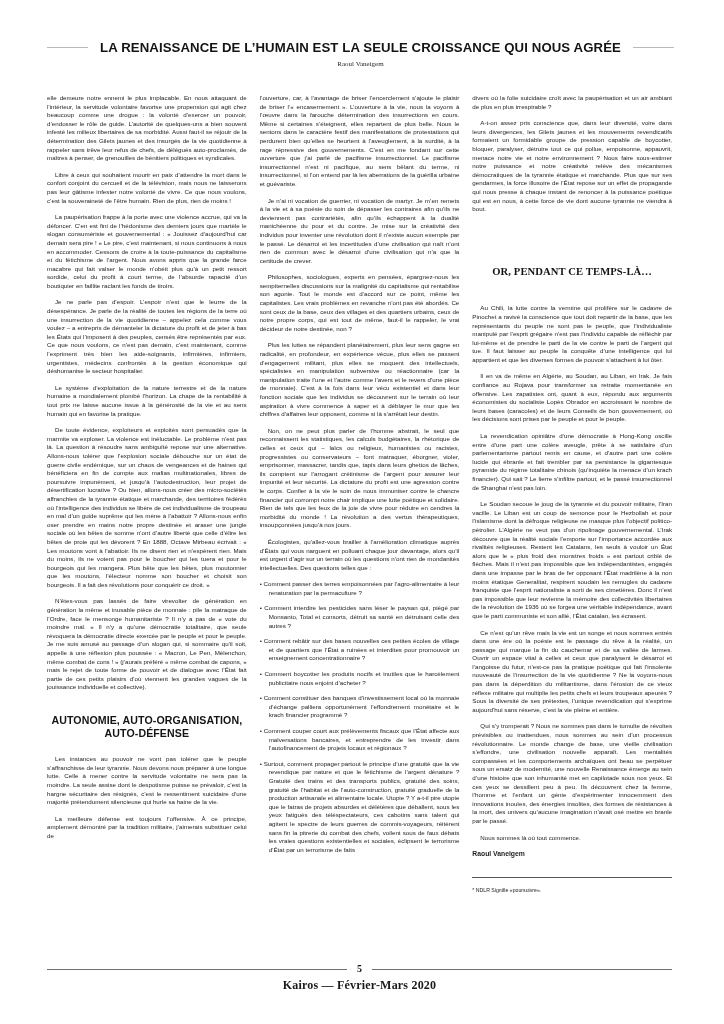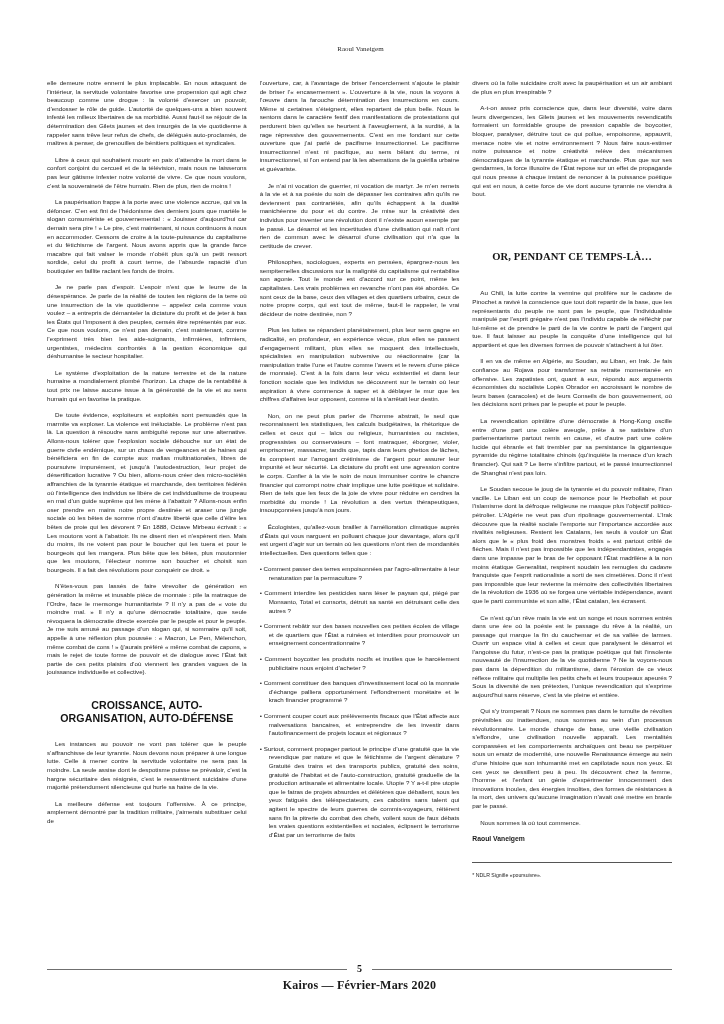--- a/index.html
+++ b/index.html
@@ -56,34 +56,39 @@
     text-align:center;font-family:"Liberation Serif",serif;font-weight:bold;
     font-size:12px;margin-top:4px;color:#1a1a1a;letter-spacing:.2px;
   }
 </style>
 </head>
 <body>
 
 <div class="page">
 
   <div class="header">
+    <div class="title-row">
+      <div class="title-rule"></div>
+      <h1 class="title">LA RENAISSANCE DE L’HUMAIN EST LA SEULE CROISSANCE QUI NOUS AGRÉE</h1>
+      <div class="title-rule"></div>
+    </div>
     <div class="byline">Raoul Vaneigem</div>
   </div>
 
   <div class="cols">
 
     <section class="col">
       <p class="flush">elle demeure notre ennemi le plus implacable. En nous attaquant de l’intérieur, la servitude volontaire favorise une propension qui agit chez beaucoup comme une drogue : la volonté d’exercer un pouvoir, d’endosser le rôle de guide. L’autorité de quelques-uns a bien souvent infesté les milieux libertaires de sa morbidité. Aussi faut-il se réjouir de la détermination des Gilets jaunes et des insurgés de la vie quotidienne à rappeler sans trêve leur refus de chefs, de délégués auto-proclamés, de maîtres à penser, de grenouilles de bénitiers politiques et syndicales.</p>
       <p>Libre à ceux qui souhaitent mourir en paix d’attendre la mort dans le confort conjoint du cercueil et de la télévision, mais nous ne laisserons pas leur gâtisme infester notre volonté de vivre. Ce que nous voulons, c’est la souveraineté de l’être humain. Rien de plus, rien de moins !</p>
       <p>La paupérisation frappe à la porte avec une violence accrue, qui va la défoncer. C’en est fini de l’hédonisme des derniers jours que martèle le slogan consumériste et gouvernemental : « Jouissez d’aujourd’hui car demain sera pire ! » Le pire, c’est maintenant, si nous continuons à nous en accommoder. Cessons de croire à la toute-puissance du capitalisme et du fétichisme de l’argent. Nous avons appris que la grande farce macabre qui fait valser le monde n’obéit plus qu’à un petit ressort sordide, celui du profit à court terme, de l’absurde rapacité d’un boutiquier en faillite raclant les fonds de tiroirs.</p>
       <p>Je ne parle pas d’espoir. L’espoir n’est que le leurre de la désespérance. Je parle de la réalité de toutes les régions de la terre où une insurrection de la vie quotidienne – appelez cela comme vous voulez – a entrepris de démanteler la dictature du profit et de jeter à bas les États qui l’imposent à des peuples, censés être représentés par eux. Ce que nous voulons, ce n’est pas demain, c’est maintenant, comme l’expriment très bien les aide-soignants, infirmières, infirmiers, urgentistes, médecins confrontés à la gestion économique qui déshumanise le secteur hospitalier.</p>
       <p>Le système d’exploitation de la nature terrestre et de la nature humaine a mondialement plombé l’horizon. La chape de la rentabilité à tout prix ne laisse aucune issue à la générosité de la vie et au sens humain qui en favorise la pratique.</p>
       <p>De toute évidence, exploiteurs et exploités sont persuadés que la marmite va exploser. La violence est inéluctable. Le problème n’est pas là. La question à résoudre sans ambiguïté repose sur une alternative. Allons-nous tolérer que l’explosion sociale débouche sur un état de guerre civile endémique, sur un chaos de vengeances et de haines qui bénéficiera en fin de compte aux mafias multinationales, libres de poursuivre impunément, et jusqu’à l’autodestruction, leur projet de désertification lucrative ? Ou bien, allons-nous créer des micro-sociétés affranchies de la tyrannie étatique et marchande, des territoires fédérés où l’intelligence des individus se libère de cet individualisme de troupeau en mal d’un guide suprême qui les mène à l’abattoir ? Allons-nous enfin oser prendre en mains notre propre destinée et araser une jungle sociale où les bêtes de somme n’ont d’autre liberté que celle d’élire les bêtes de proie qui les dévorent ? En 1888, Octave Mirbeau écrivait : « Les moutons vont à l’abattoir. Ils ne disent rien et n’espèrent rien. Mais du moins, ils ne votent pas pour le boucher qui les tuera et pour le bourgeois qui les mangera. Plus bête que les bêtes, plus moutonnier que les moutons, l’électeur nomme son boucher et choisit son bourgeois. Il a fait des révolutions pour conquérir ce droit. »</p>
       <p>N’êtes-vous pas lassés de faire virevolter de génération en génération la même et inusable pièce de monnaie : pile la matraque de l’Ordre, face le mensonge humanitariste ? Il n’y a pas de « vote du moindre mal. » Il n’y a qu’une démocratie totalitaire, que seule révoquera la démocratie directe exercée par le peuple et pour le peuple. Je me suis amusé au passage d’un slogan qui, si sommaire qu’il soit, appelle à une réflexion plus poussée : « Macron, Le Pen, Mélenchon, même combat de cons ! » (j’aurais préféré « même combat de capons, » mais le rejet de toute forme de pouvoir et de dialogue avec l’État fait partie de ces petits plaisirs d’où viennent les grandes vagues de la jouissance individuelle et collective).</p>
-      <h2 class="col-heading">CROISSANCE, AUTO-ORGANISATION, AUTO-DÉFENSE</h2>
+      <h2 class="col-heading">AUTONOMIE, AUTO-ORGANISATION, AUTO-DÉFENSE</h2>
       <p>Les instances au pouvoir ne vont pas tolérer que le peuple s’affranchisse de leur tyrannie. Nous devons nous préparer à une longue lutte. Celle à mener contre la servitude volontaire ne sera pas la moindre. La seule assise dont le despotisme puisse se prévaloir, c’est la hargne sécuritaire des résignés, c’est le ressentiment suicidaire d’une majorité prétendument silencieuse qui hurle sa haine de la vie.</p>
       <p>La meilleure défense est toujours l’offensive. À ce principe, amplement démontré par la tradition militaire, j’aimerais substituer celui de</p>
     </section>
 
     <section class="col">
       <p class="flush">l’ouverture, car, à l’avantage de briser l’encerclement s’ajoute le plaisir de briser l’« encasernement ». L’ouverture à la vie, nous la voyons à l’œuvre dans la farouche détermination des insurrections en cours. Même si certaines s’éteignent, elles repartent de plus belle. Nous le sentons dans le caractère festif des manifestations de protestations qui perdurent bien qu’elles se heurtent à l’aveuglement, à la surdité, à la rage répressive des gouvernements. C’est en me fondant sur cette ouverture que j’ai parlé de pacifisme insurrectionnel. Le pacifisme insurrectionnel n’est ni pacifique, au sens bêlant du terme, ni insurrectionnel, si l’on entend par là les aberrations de la guérilla urbaine et guévariste.</p>
       <p>Je n’ai ni vocation de guerrier, ni vocation de martyr. Je m’en remets à la vie et à sa poésie du soin de dépasser les contraires afin qu’ils ne deviennent pas contrariétés, afin qu’ils échappent à la dualité manichéenne du pour et du contre. Je mise sur la créativité des individus pour inventer une révolution dont il n’existe aucun exemple par le passé. Le désarroi et les incertitudes d’une civilisation qui naît n’ont rien de commun avec le désarroi d’une civilisation qui n’a que la certitude de crever.</p>
       <p>Philosophes, sociologues, experts en pensées, épargnez-nous les sempiternelles discussions sur la malignité du capitalisme qui rentabilise son agonie. Tout le monde est d’accord sur ce point, même les capitalistes. Les vrais problèmes en revanche n’ont pas été abordés. Ce sont ceux de la base, ceux des villages et des quartiers urbains, ceux de notre propre corps, qui est tout de même, faut-il le rappeler, le vrai décideur de notre destinée, non ?</p>
       <p>Plus les luttes se répandent planétairement, plus leur sens gagne en radicalité, en profondeur, en expérience vécue, plus elles se passent d’engagement militant, plus elles se moquent des intellectuels, spécialistes en manipulation subversive ou réactionnaire (car la manipulation traite l’une et l’autre comme l’avers et le revers d’une pièce de monnaie). C’est à la fois dans leur vécu existentiel et dans leur fonction sociale que les individus se découvrent sur le terrain où leur aspiration à vivre commence à saper et à déblayer le mur que les chiffres d’affaires leur opposent, comme si là s’arrêtait leur destin.</p>
       <p>Non, on ne peut plus parler de l’homme abstrait, le seul que reconnaissent les statistiques, les calculs budgétaires, la rhétorique de celles et ceux qui – laïcs ou religieux, humanistes ou racistes, progressistes ou conservateurs – font matraquer, éborgner, violer, emprisonner, massacrer, tandis que, tapis dans leurs ghettos de lâches, ils comptent sur l’arrogant crétinisme de l’argent pour assurer leur impunité et leur sécurité. La dictature du profit est une agression contre le corps. Confier à la vie le soin de nous immuniser contre le chancre financier qui corrompt notre chair implique une lutte poétique et solidaire. Rien de tels que les feux de la joie de vivre pour réduire en cendres la morbidité du monde ! La révolution a des vertus thérapeutiques, insoupçonnées jusqu’à nos jours.</p>

